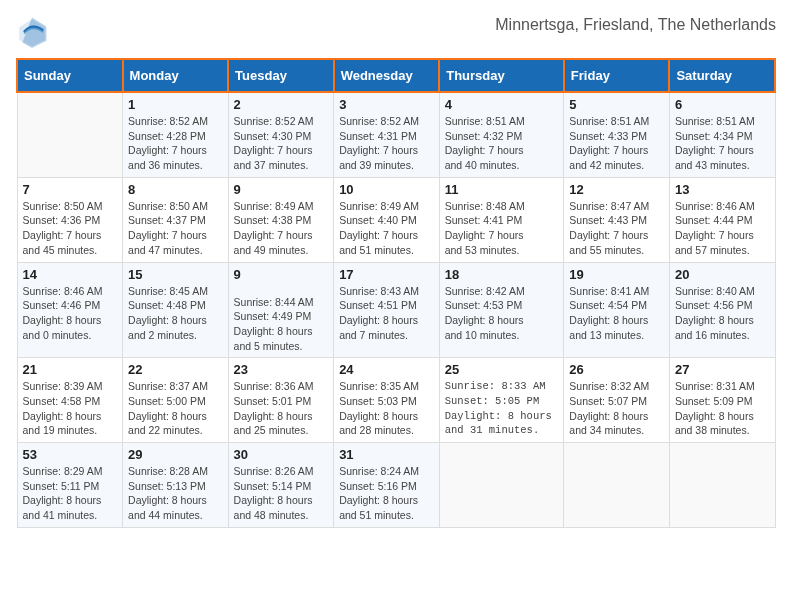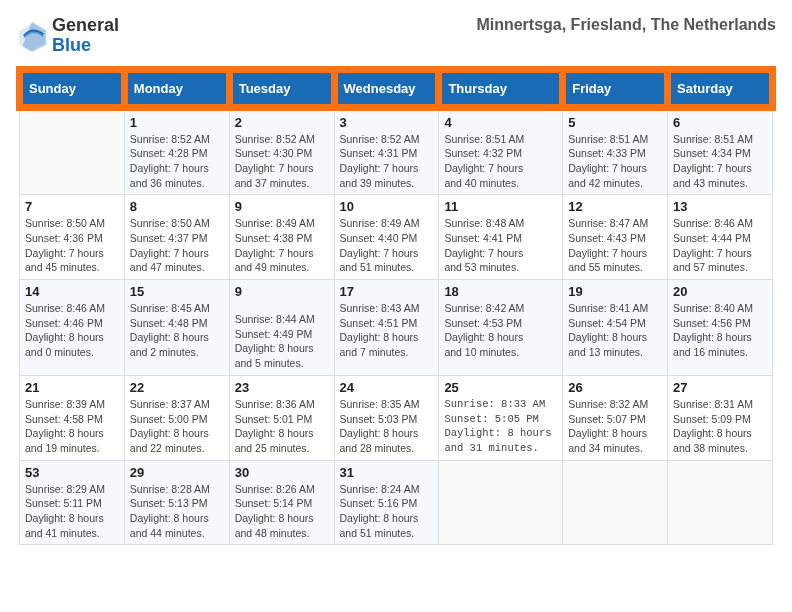--- a/index.html
+++ b/index.html
@@ -44,37 +44,36 @@
       text-align: right;
     }
     .month-title {
       font-size: 36px;
       font-weight: bold;
       color: #333;
     }
     .location-title {
       font-size: 16px;
       color: #555;
-      font-weight: bold;
     }
     .calendar-table {
       width: 100%;
       border-collapse: collapse;
       font-size: 11px;
     }
     .calendar-table thead tr {
       background-color: #1a6bb5;
       color: #fff;
     }
     .calendar-table thead th {
       padding: 8px 6px;
       text-align: left;
       font-size: 13px;
       font-weight: bold;
-      border: 7px solid #f97316;
+      border: 2px solid #f97316;
     }
     .calendar-table tbody tr {
       border-bottom: 1px solid #ccc;
     }
     .calendar-table tbody td {
       vertical-align: top;
       padding: 4px 5px;
       border: 1px solid #ddd;
       min-width: 100px;
       background: #fff;
@@ -102,24 +101,20 @@
 <body>
 
 <div class="header-area">
   <div class="logo">
     <svg class="logo-icon" viewBox="0 0 40 40">
       <polygon points="20,4 36,14 36,30 20,38 4,30 4,14" fill="#1a6bb5" opacity="0.15"></polygon>
       <polygon points="20,2 38,13 38,31 20,40 8,33" fill="#1a6bb5" opacity="0.3"></polygon>
       <path d="M10,20 Q20,8 34,18" stroke="#1a6bb5" stroke-width="3" fill="none"></path>
       <path d="M10,22 Q20,10 34,20" stroke="#5599cc" stroke-width="2" fill="none"></path>
     </svg>
-    <div class="logo-text">
-      <span class="logo-general">General</span>
-      <span class="logo-blue">Blue</span>
-    </div>
   </div>
   <div class="title-area">
     <div class="location-title">Minnertsga, Friesland, The Netherlands</div>
   </div>
 </div>
 
 <table class="calendar-table">
   <thead>
     <tr>
     <th>Sunday</th>

